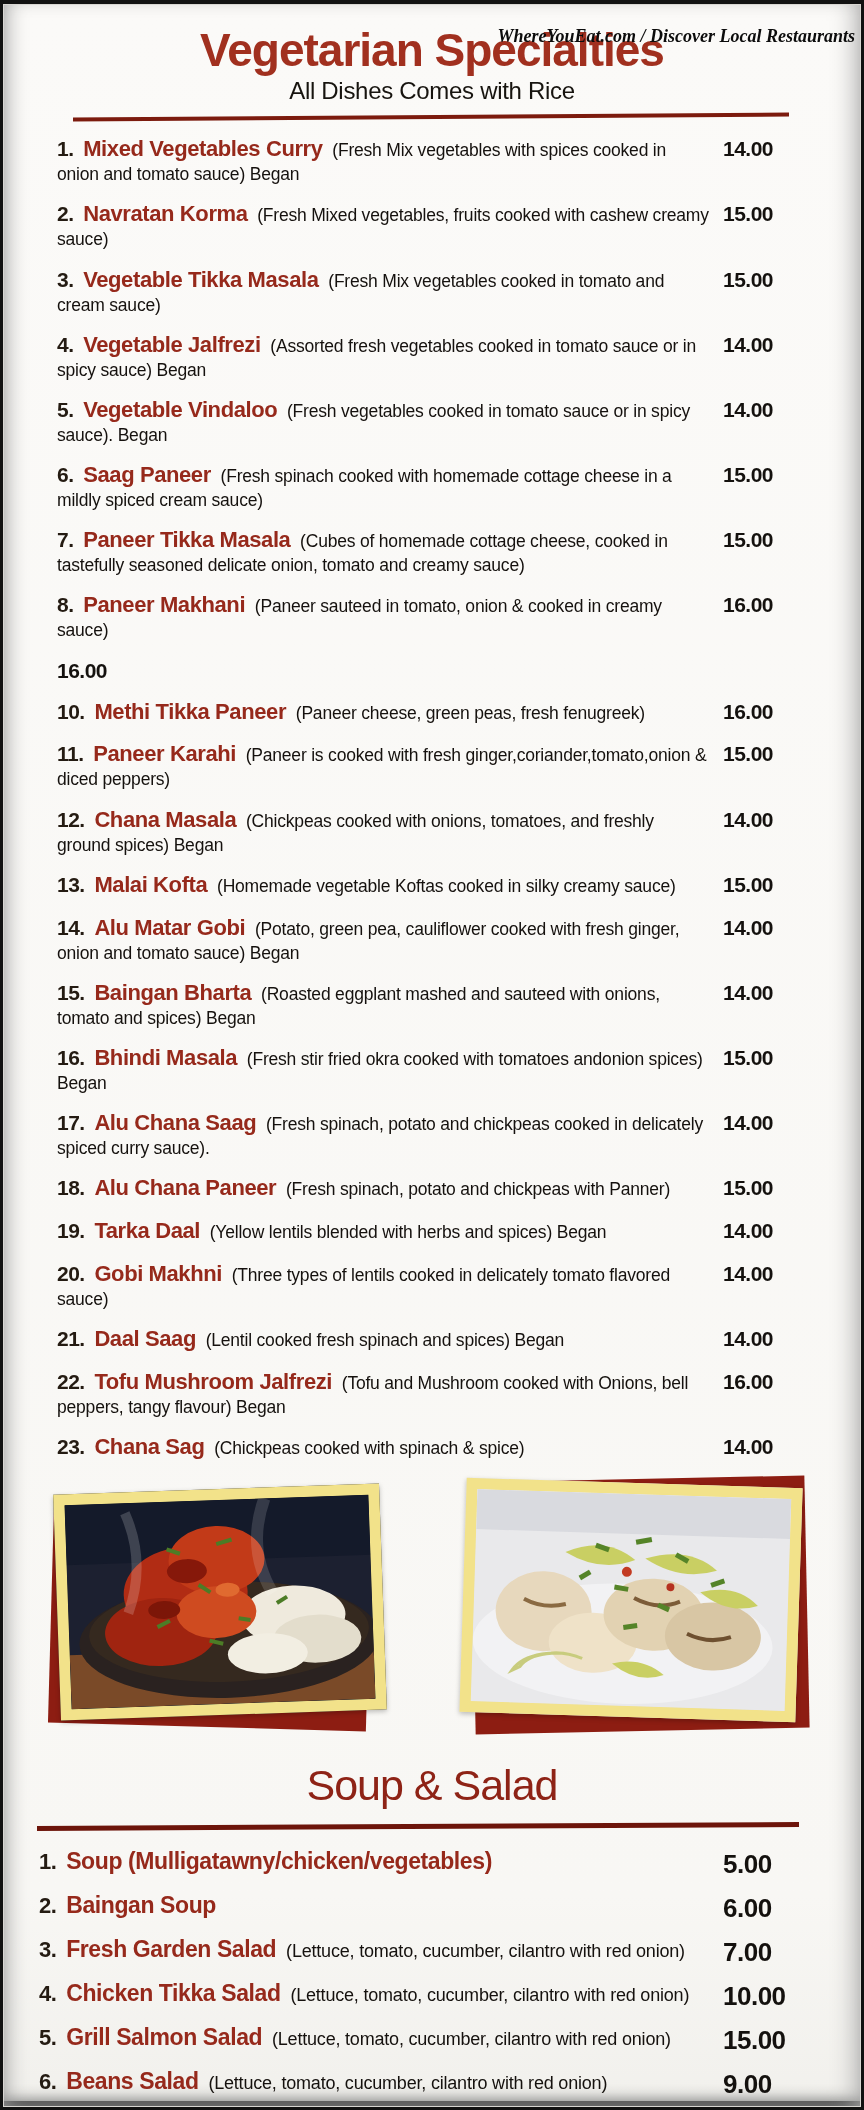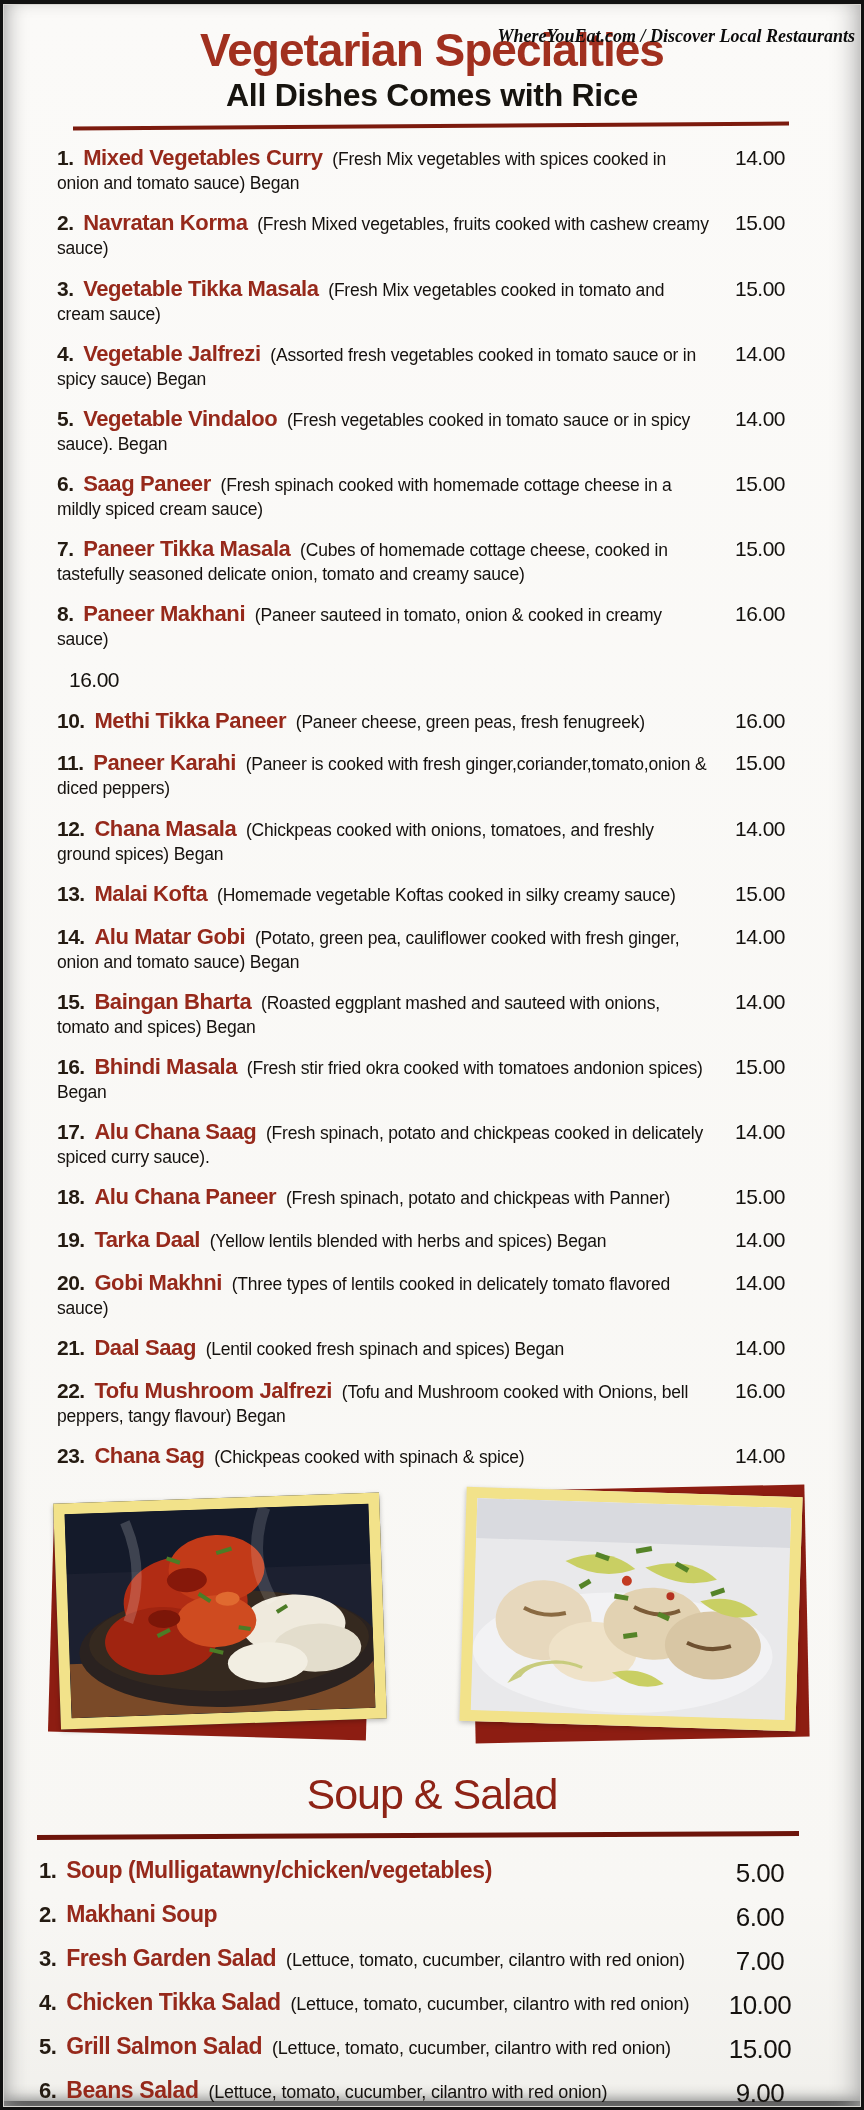--- a/index.html
+++ b/index.html
@@ -25,30 +25,30 @@
   .header { position:relative; text-align:center; }
   .title {
     font-size:46px; font-weight:bold; color:#a1301f;
     letter-spacing:-1px; line-height:1.05; margin:6px 0 0 0;
   }
   .watermark {
     position:absolute; top:0px; right:6px;
     font-family:"Liberation Serif", serif; font-style:italic; font-weight:600;
     font-size:18px; color:#0c0c0c; white-space:nowrap;
   }
-  .subtitle { font-size:32px; font-weight:bold; color:#17140f; margin-top:3px; letter-spacing:-0.3px; }
+  .subtitle { font-size:24px; font-weight:normal; color:#17140f; margin-top:3px; letter-spacing:-0.3px; }
   .rule-veg { height:4px; background:#7c1b0e; margin:10px 72px 0 70px; transform:rotate(-0.4deg); }
 
   
   .veg-items { margin:16px 64px 12px 54px; }
   .menu-item { display:flex; align-items:flex-start; margin-bottom:15px; }
   .item-text { flex:1; padding-right:12px; font-size:17.5px; line-height:1.27; color:#15110e; letter-spacing:-0.2px; }
   .num  { font-weight:bold; font-size:21px; color:#241b12; margin-right:5px; letter-spacing:-0.5px; }
   .name { font-weight:bold; font-size:22px; color:#96291b; margin-right:5px; letter-spacing:-0.4px; }
-  .price { width:74px; text-align:center; font-weight:normal; font-size:21px; color:#14110e; letter-spacing:-0.5px; padding-top:2px; }
+  .price { width:74px; text-align:left; font-weight:bold; font-size:21px; color:#14110e; letter-spacing:-0.5px; padding-top:2px; }
 
   
   .photos { display:flex; justify-content:space-between; margin:22px 62px 0 54px; height:242px; }
   .photo-wrap { position:relative; }
   .photo-wrap.left  { width:326px; height:226px; margin-top:6px; }
   .photo-wrap.right { width:336px; height:234px; }
   .backing { position:absolute; background:#8d1d12; }
   .photo-wrap.left  .backing { left:-6px; top:16px; right:14px; bottom:-12px; transform:rotate(1.6deg); }
   .photo-wrap.right .backing { left:10px; top:-4px; right:-8px; bottom:-14px; transform:rotate(-1.2deg); }
   .photo { position:absolute; inset:0; border:11px solid #f2e28a; box-sizing:border-box;
@@ -369,21 +369,21 @@
               <span class="num">1.</span>
               <span class="name">Soup (Mulligatawny/chicken/vegetables)</span>
               <span class="desc"></span>
             </div>
             <div class="price">5.00</div>
           </div>
 
           <div class="soup-item menu-item">
             <div class="item-text">
               <span class="num">2.</span>
-              <span class="name">Makhani Soup</span>
+              <span class="name">Baingan Soup</span>
               <span class="desc"></span>
             </div>
             <div class="price">6.00</div>
           </div>
 
           <div class="soup-item menu-item">
             <div class="item-text">
               <span class="num">3.</span>
               <span class="name">Fresh Garden Salad</span>
               <span class="desc">(Lettuce, tomato, cucumber, cilantro with red onion)</span>

